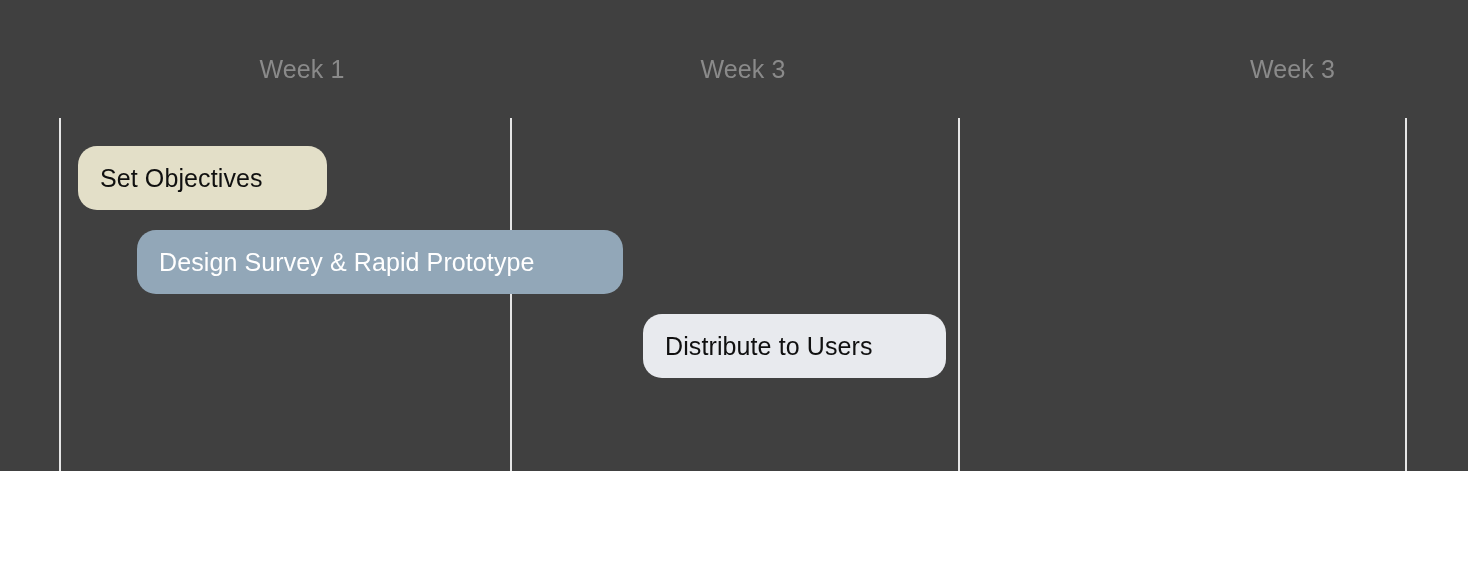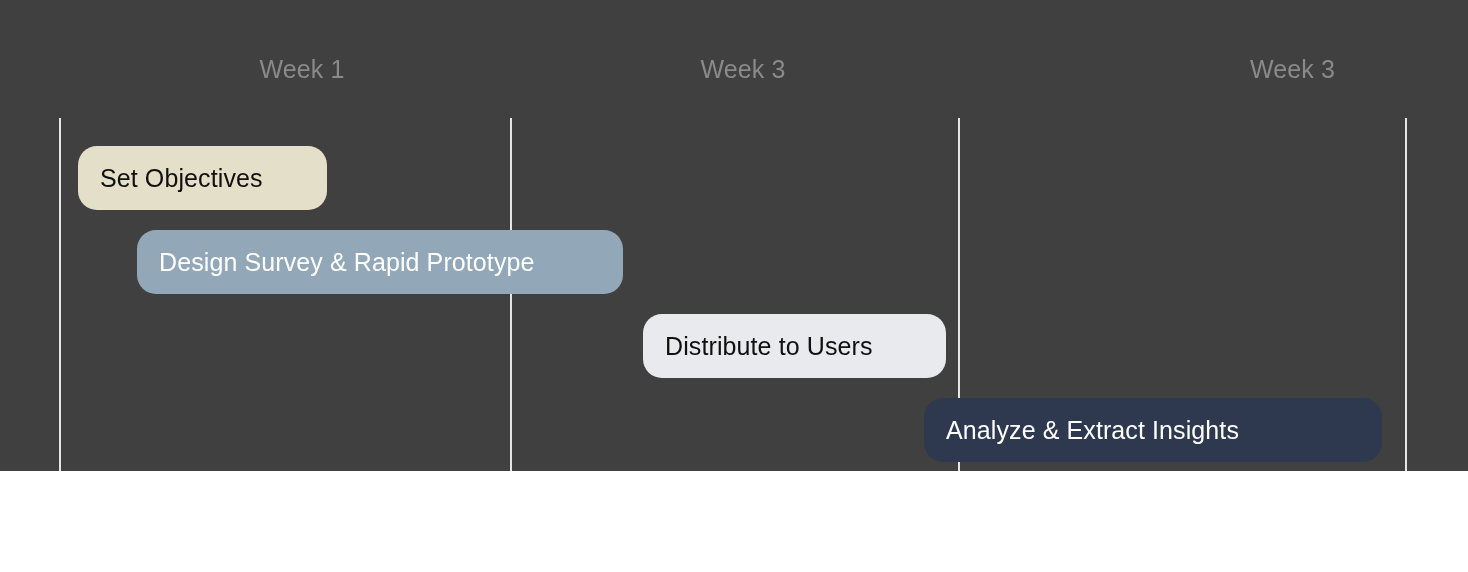--- a/index.html
+++ b/index.html
@@ -104,18 +104,15 @@
   <div class="bars-layer">
       <div class="task-bar" style="left: 78px; top: 146px; width: 249px; background: rgb(227, 223, 200);">
         <span class="task-bar-label" style="color: rgb(16, 16, 16);">Set Objectives</span>
       </div>
       <div class="task-bar" style="left: 137px; top: 230px; width: 486px; background: rgb(146, 167, 184);">
         <span class="task-bar-label" style="color: rgb(255, 255, 255);">Design Survey &amp; Rapid Prototype</span>
       </div>
       <div class="task-bar" style="left: 623px; top: 314px; width: 303px; background: rgb(232, 234, 238); margin-left: 20px;">
         <span class="task-bar-label" style="color: rgb(16, 16, 16);">Distribute to Users</span>
       </div>
-      <div class="task-bar" style="left: 924px; top: 398px; width: 458px; background: rgb(46, 57, 80);">
-        <span class="task-bar-label" style="color: rgb(255, 255, 255);">Analyze &amp; Extract Insights</span>
-      </div>
     </div>
 
 </div>
 
 </body></html>

